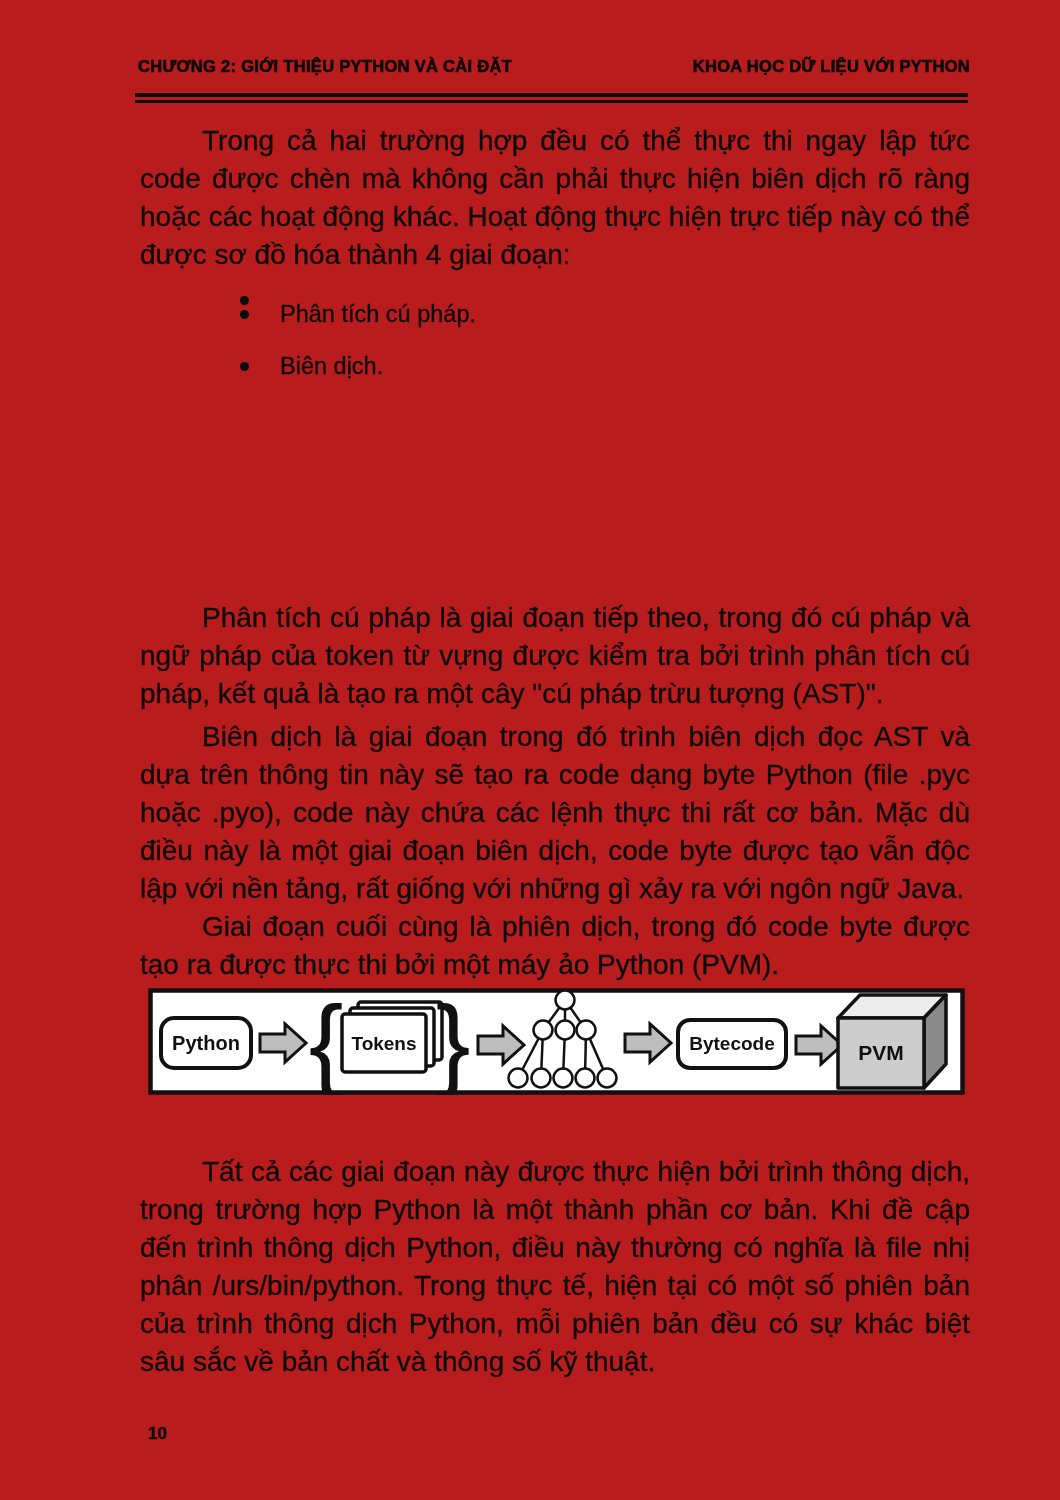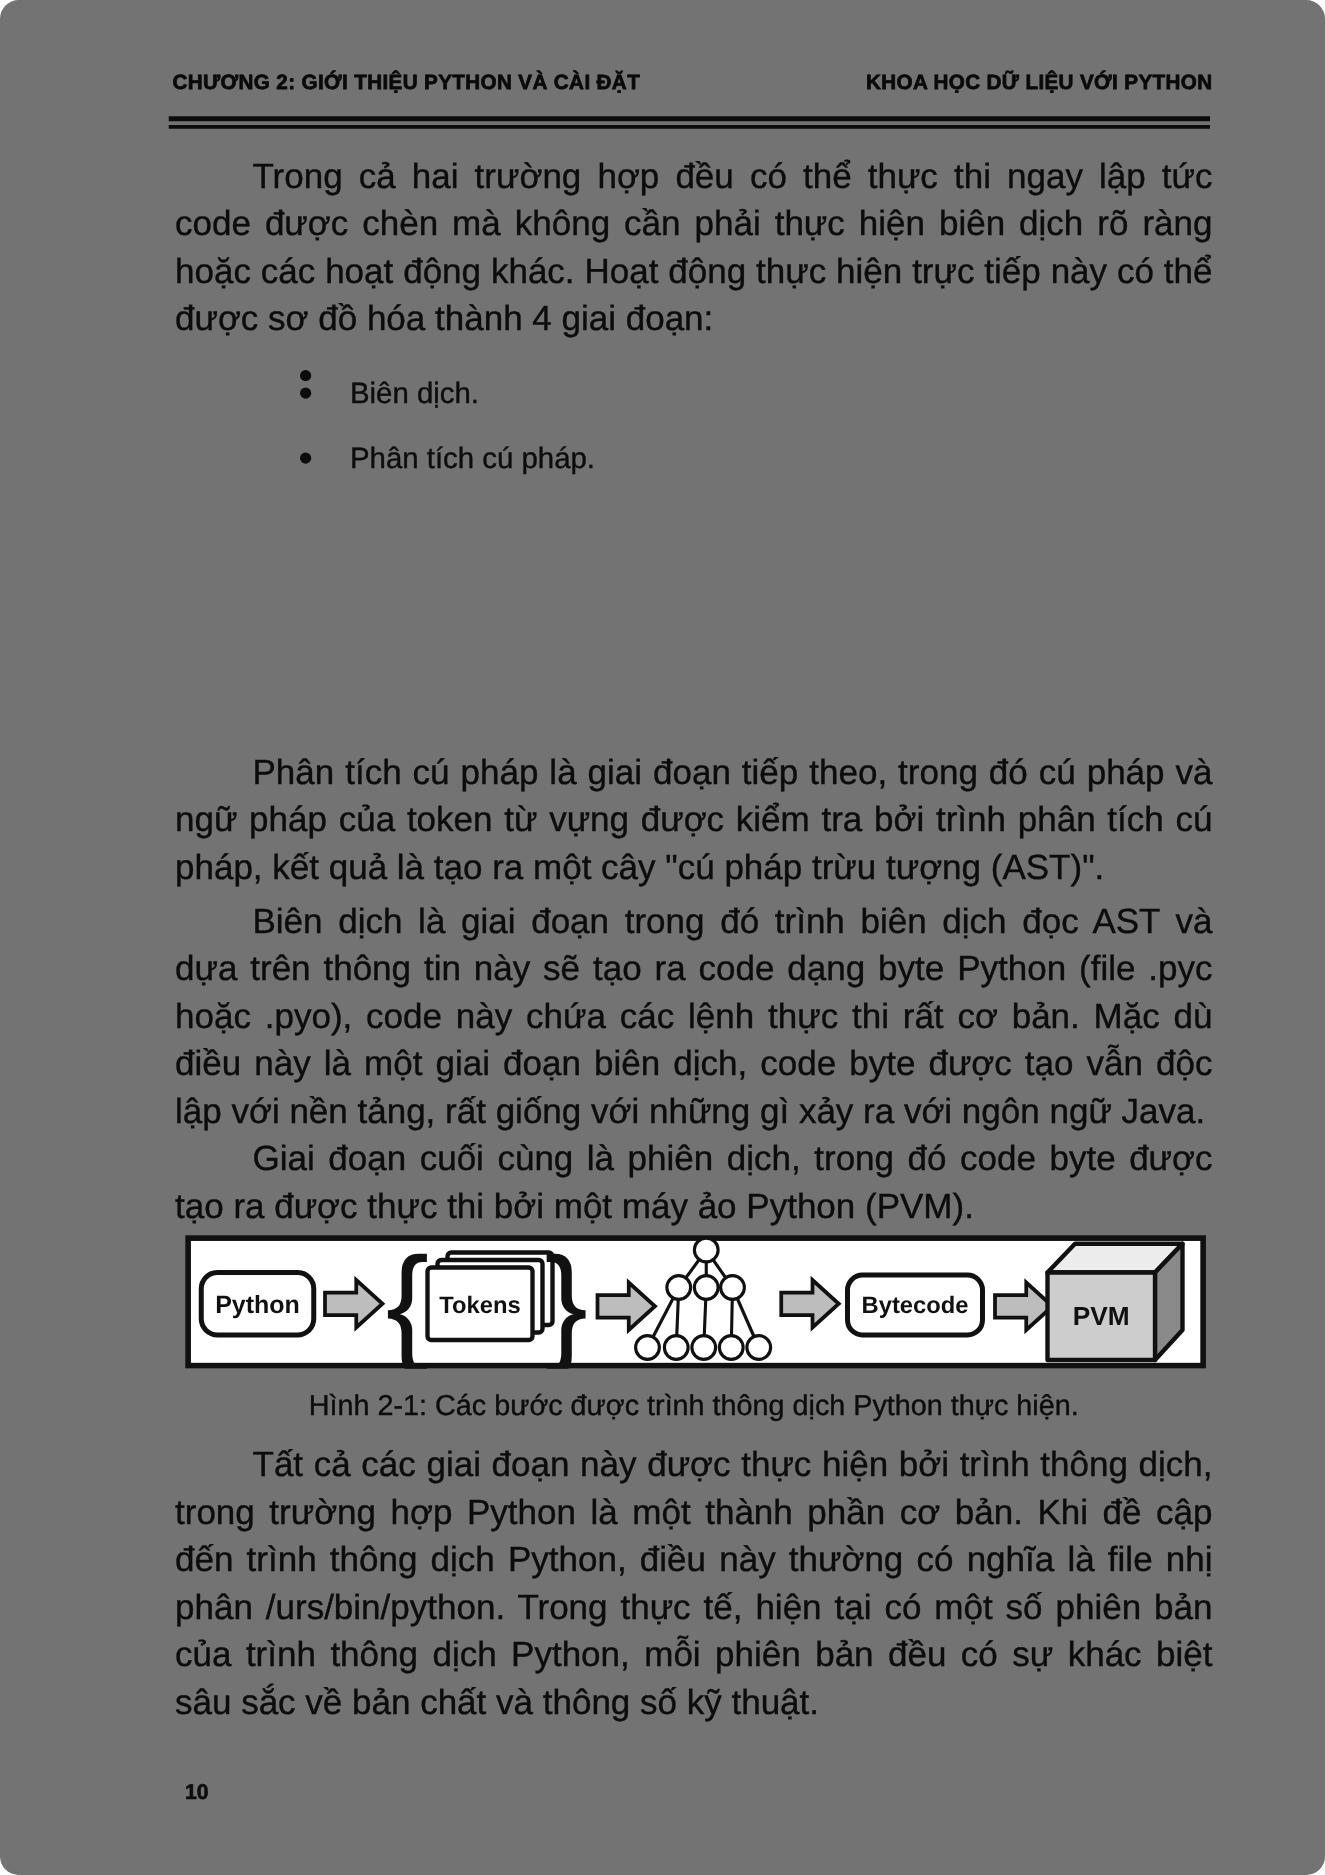--- a/index.html
+++ b/index.html
@@ -1,24 +1,23 @@
 <!DOCTYPE html>
 <html lang="vi"><head>
 <meta charset="utf-8">
 <title>Scanned book page</title>
 <style>
   html,body{margin:0;padding:0;background:#ffffff;}
   .page{
     position:relative;
     width:1060px;height:1500px;
-    background:#737373;
+    background:#b91c1c;
     font-family:"Liberation Sans", sans-serif;
     color:#0d0d0d;
     overflow:hidden;
-    border-radius:15px;
   }
   .abs{position:absolute;}
   
   .hdr{
     font-weight:700;
     font-size:16.5px;
     letter-spacing:.3px;
     color:#0a0a0a;
     -webkit-text-stroke:.6px #0a0a0a;
     white-space:nowrap;
@@ -77,25 +76,25 @@
   <div class="abs rule"></div>
 
   <p class="abs para" style="top:122px;margin:0;"><span>Trong cả hai trường hợp đều có thể thực thi ngay lập tức code được chèn mà không cần phải thực hiện biên dịch rõ ràng hoặc các hoạt động khác. Hoạt động thực hiện trực tiếp này có thể được sơ đồ hóa thành 4 giai đoạn:</span></p>
 
   <div class="abs blist">
     <div class="bitem">
       <span class="bdot"></span>
     </div>
     <div class="bitem">
       <span class="bdot"></span>
-      <span>Biên dịch.</span>
+      <span>Phân tích cú pháp.</span>
     </div>
     <div class="bitem">
       <span class="bdot"></span>
-      <span>Phân tích cú pháp.</span>
+      <span>Biên dịch.</span>
     </div>
   </div>
 
   <p class="abs para" style="top:599px;margin:0;"><span>Phân tích cú pháp là giai đoạn tiếp theo, trong đó cú pháp và ngữ pháp của token từ vựng được kiểm tra bởi trình phân tích cú pháp, kết quả là tạo ra một cây "cú pháp trừu tượng (AST)".</span></p>
   <p class="abs para" style="top:718px;margin:0;"><span>Biên dịch là giai đoạn trong đó trình biên dịch đọc AST và dựa trên thông tin này sẽ tạo ra code dạng byte Python (file </span><span class="b">.pyc</span><span> hoặc </span><span class="b">.pyo</span><span>), code này chứa các lệnh thực thi rất cơ bản. Mặc dù điều này là một giai đoạn biên dịch, code byte được tạo vẫn độc lập với nền tảng, rất giống với những gì xảy ra với ngôn ngữ Java.</span></p>
   <p class="abs para" style="top:908px;margin:0;"><span>Giai đoạn cuối cùng là phiên dịch, trong đó code byte được tạo ra được thực thi bởi một máy ảo Python (PVM).</span></p>
 
   <div class="abs figure">
     <svg width="817" height="107" viewBox="0 0 817 107">
 
@@ -147,19 +146,18 @@
 
       <g stroke="#111111" stroke-width="3.5" stroke-linejoin="round">
         <polygon points="690,30 712,7 798,7 776,30" fill="#ececec"></polygon>
         <polygon points="776,30 798,7 798,76 776,100" fill="#8a8a8a"></polygon>
         <polygon points="690,30 776,30 776,100 690,100" fill="#cdcdcd"></polygon>
       </g>
       <text x="733" y="72" text-anchor="middle" font-size="21" font-weight="bold" fill="#111111">PVM</text>
     </svg>
   </div>
 
-  <div class="abs para caption">Hình 2-1: Các bước được trình thông dịch Python thực hiện.</div>
 
   <p class="abs para" style="top:1153px;margin:0;"><span>Tất cả các giai đoạn này được thực hiện bởi trình thông dịch, trong trường hợp Python là một thành phần cơ bản. Khi đề cập đến trình thông dịch Python, điều này thường có nghĩa là file nhị phân </span><span class="b">/urs/bin/python</span><span>. Trong thực tế, hiện tại có một số phiên bản của trình thông dịch Python, mỗi phiên bản đều có sự khác biệt sâu sắc về bản chất và thông số kỹ thuật.</span></p>
 
   <div class="abs pagenum">10</div>
 
 </div>
 
 </body></html>

